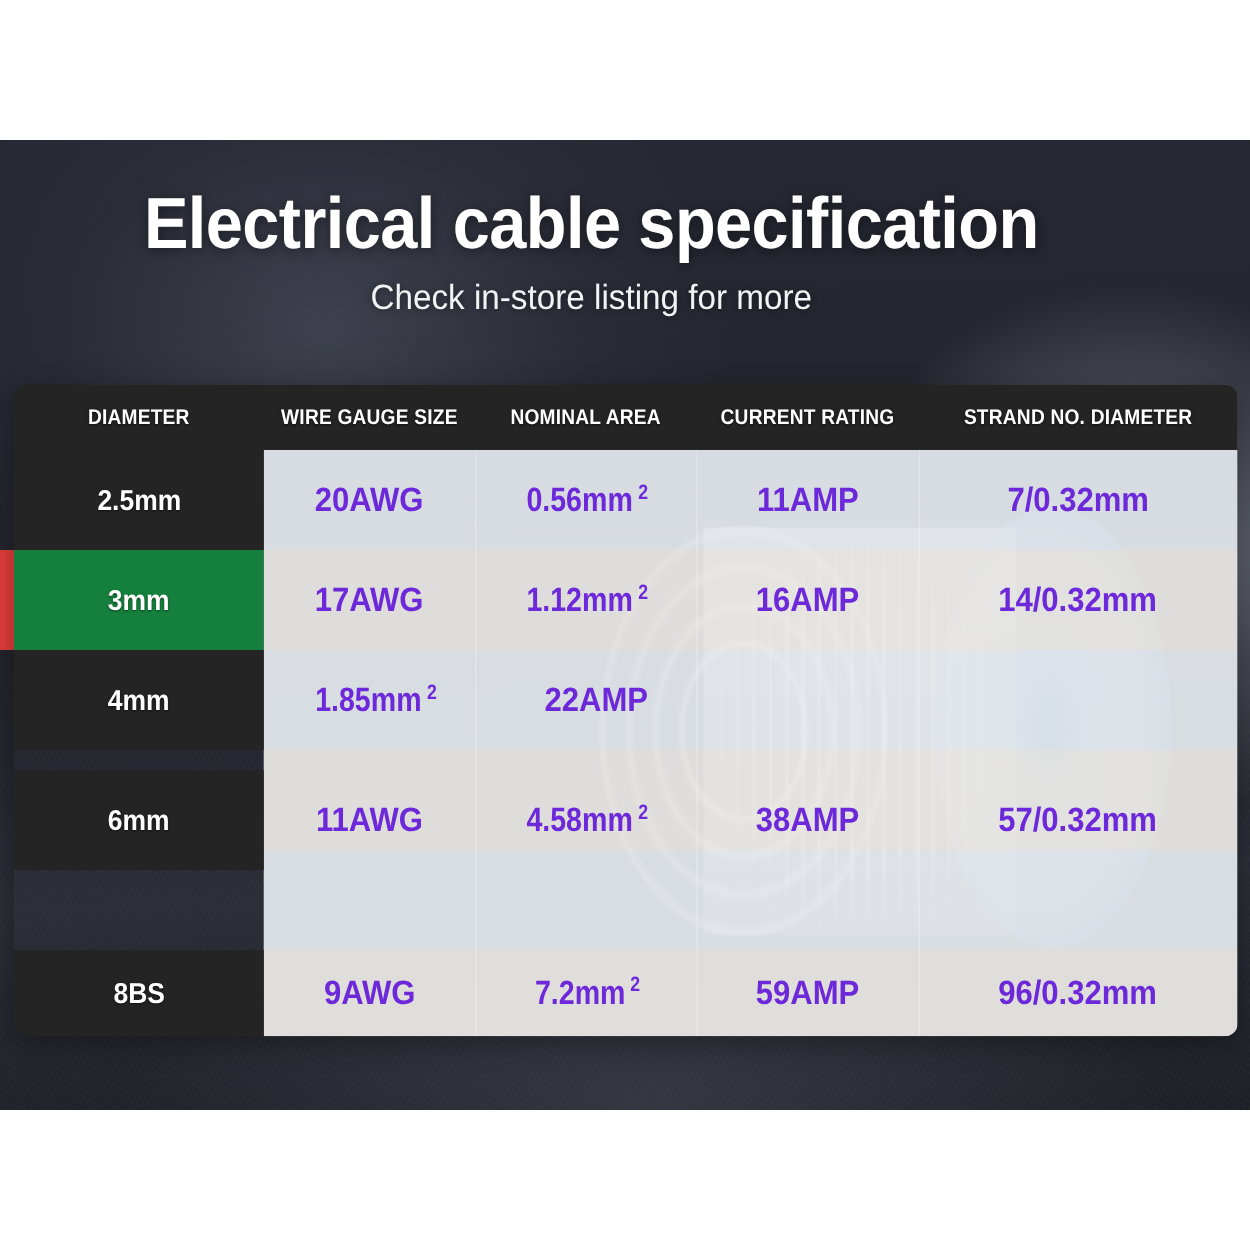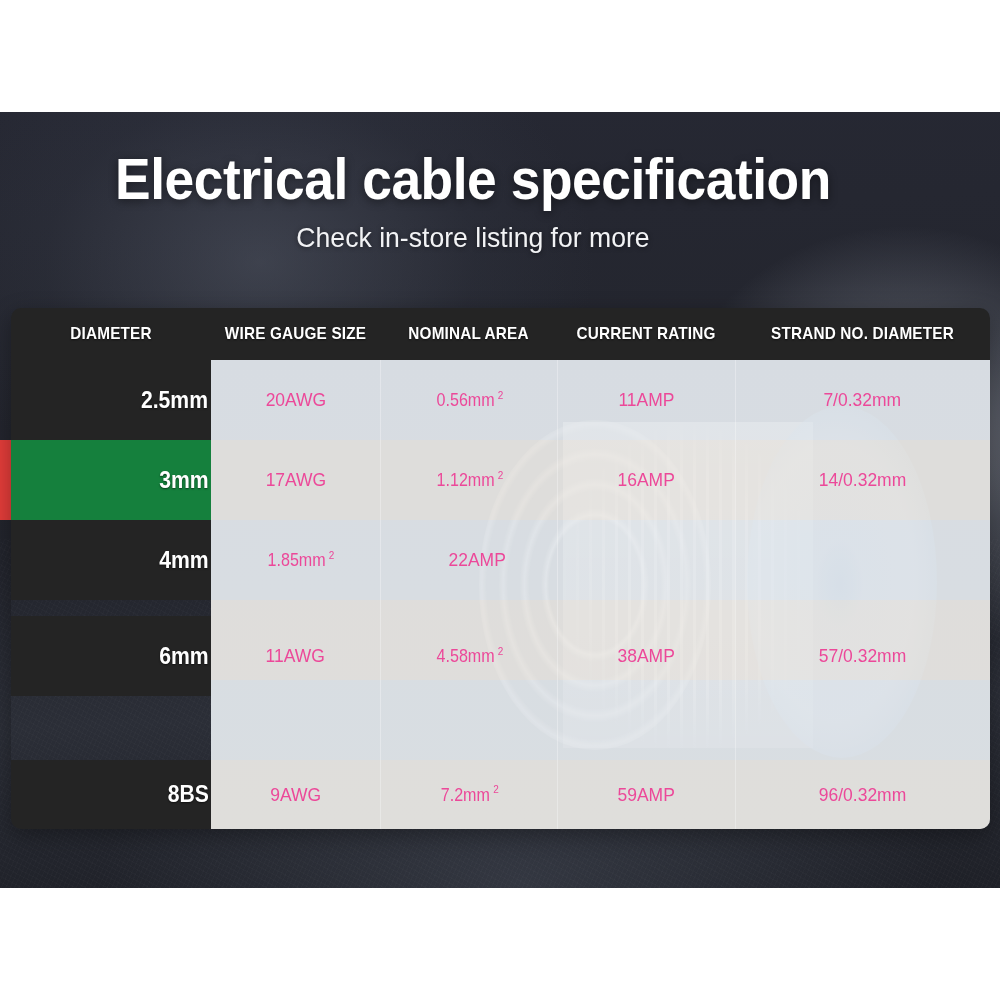--- a/index.html
+++ b/index.html
@@ -111,24 +111,24 @@
   .c0{width:200px;}.c1{width:169px;}.c2{width:177px;}.c3{width:178px;}.c4{width:255px;}
 
   .hcell{
     color:#ffffff;font-size:17px;font-weight:700;letter-spacing:.2px;
     transform:scaleX(.90);white-space:nowrap;
     text-shadow:0 1px 2px rgba(0,0,0,.6);
   }
 
   .drow{height:80px;}
   .dname{
-    background:#242424;color:#ffffff;font-size:23px;font-weight:700;justify-content:flex-end;
+    background:#242424;color:#ffffff;font-size:23px;font-weight:700;
   }
   .dname span{transform:scaleX(.92);display:inline-block;text-shadow:0 1px 2px rgba(0,0,0,.55);}
-  .dval{color:#ec4899;font-size:19px;font-weight:400;background:transparent;}
+  .dval{color:#6d28d9;font-size:27px;font-weight:700;background:transparent;}
   .dval span{transform:scaleX(.92);display:inline-block;}
   .drow.active .dname{background:#15803d;}
   .sup{font-size:.62em;vertical-align:super;line-height:0;margin-left:.5px;}
 
   
   #redbleed{position:absolute;left:0;top:440px;width:211px;height:80px;background:#e43d3a;z-index:4;}
 </style>
 </head>
 <body>
 

